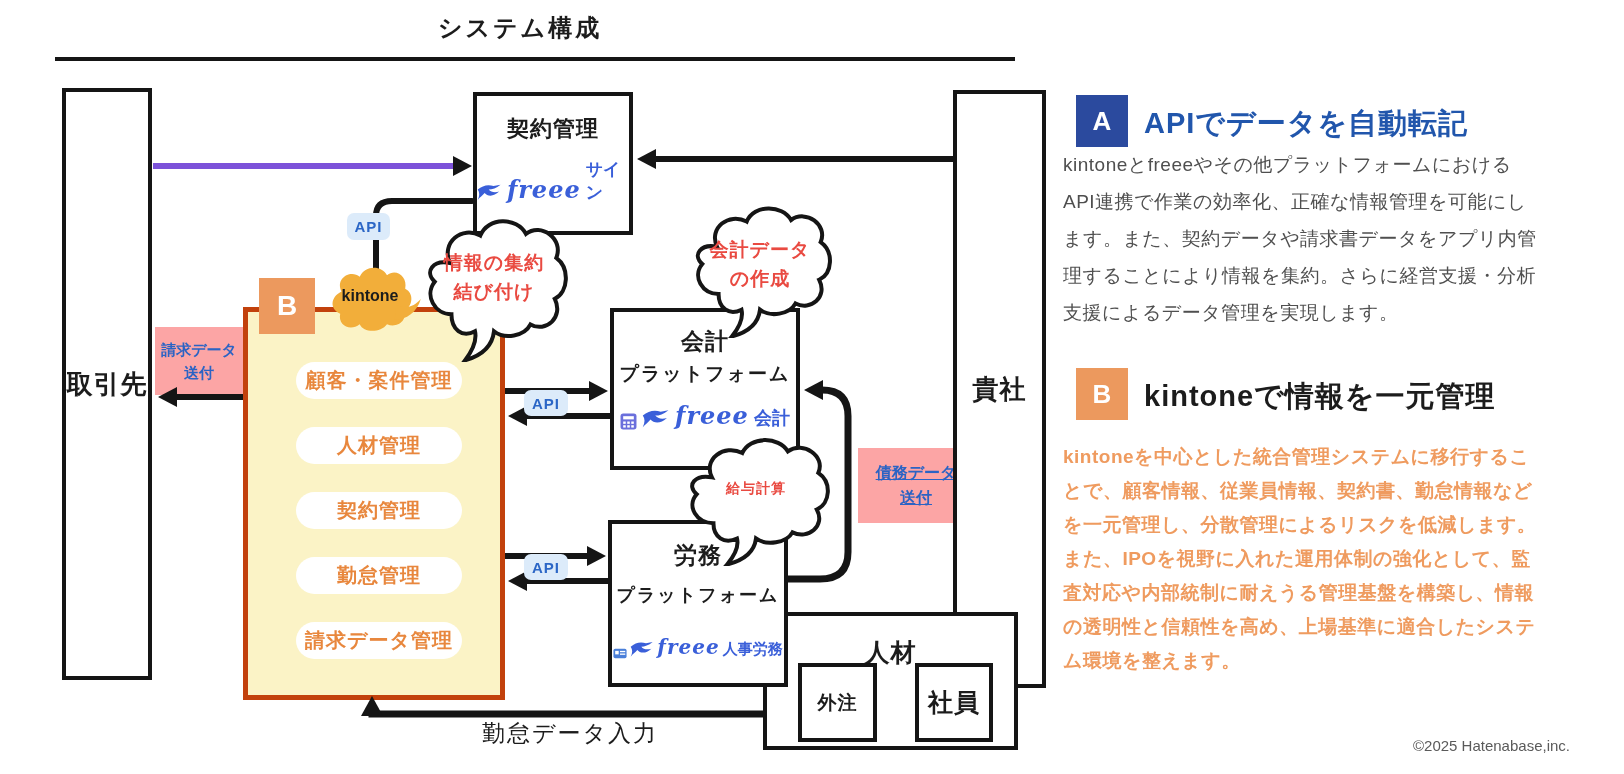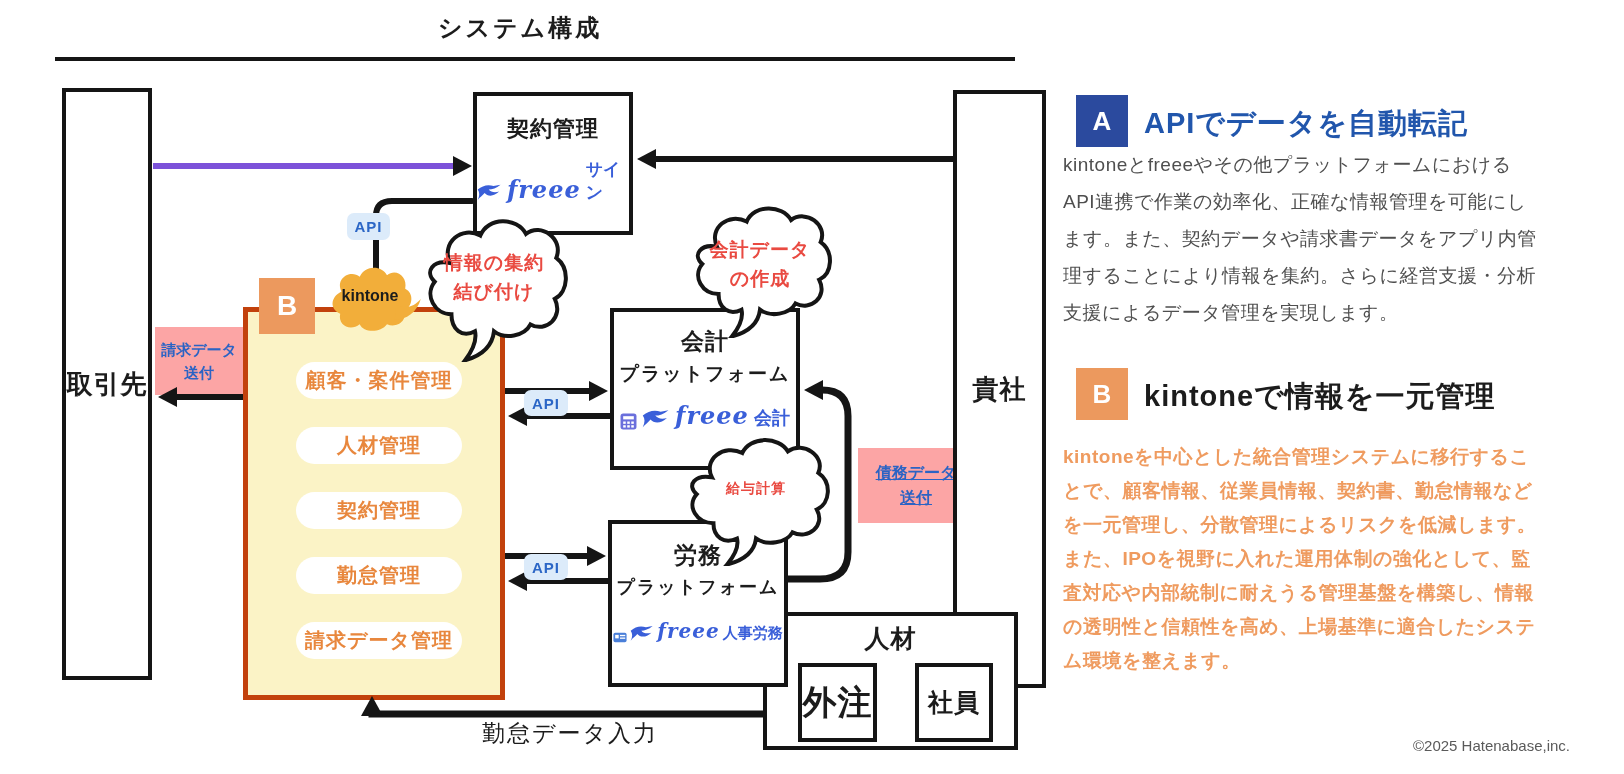--- a/index.html
+++ b/index.html
@@ -122,24 +122,24 @@
         </svg>
       <span class="freee-word" style="font-size:24px;">freee</span>
       <span class="logo-suffix" style="font-size:17px;">サイン</span>
     </span>
   </div>
 
   <div class="dbox" style="left:953px;top:90px;width:93px;height:598px;z-index:8;">
     <span class="box-title" style="font-size:26px;">貴社</span>
   </div>
 
-  <div class="dbox" style="left:763px;top:612px;width:255px;height:138px;z-index:9;justify-content:flex-start;padding-top:6px;">
+  <div class="dbox" style="left:763px;top:612px;width:255px;height:138px;z-index:9;justify-content:flex-start;padding-top:20px;">
     <span class="box-title" style="font-size:25px;">人材</span>
     <div class="dbox" style="left:31px;top:47px;width:79px;height:79px;border-width:4px;">
-      <span class="box-title" style="font-size:34px;">外注</span>
+      <span class="box-title" style="font-size:19px;">外注</span>
     </div>
     <div class="dbox" style="left:148px;top:47px;width:78px;height:79px;border-width:4px;">
       <span class="box-title" style="font-size:25px;">社員</span>
     </div>
   </div>
 
   <div class="dbox" style="left:610px;top:308px;width:190px;height:162px;z-index:10;justify-content:flex-start;padding-top:14px;gap:4px;">
     <span class="box-title" style="font-size:23px;">会計</span>
     <span class="box-title" style="font-size:19px;letter-spacing:2px;">プラットフォーム</span>
     <span class="logo-row" style="margin-top:10px;">
@@ -154,21 +154,21 @@
           <rect x="10.6" y="11.5" width="2.4" height="2.2" fill="#fff"></rect>
       </svg>
       <svg width="28" height="21" viewBox="0 0 36 26">
           <use href="#bird-shape" fill="#3A5FD9"></use>
         </svg>
       <span class="freee-word" style="font-size:24px;">freee</span>
       <span class="logo-suffix" style="font-size:18px;">会計</span>
     </span>
   </div>
 
-  <div class="dbox" style="left:608px;top:520px;width:180px;height:167px;z-index:10;justify-content:flex-start;padding-top:16px;gap:4px;">
+  <div class="dbox" style="left:608px;top:520px;width:180px;height:167px;z-index:10;justify-content:flex-start;padding-top:16px;gap:12px;">
     <span class="box-title" style="font-size:23px;">労務</span>
     <span class="box-title" style="font-size:18px;letter-spacing:2px;">プラットフォーム</span>
     <span class="logo-row" style="margin-top:16px;gap:3px;">
       <svg width="14" height="11" viewBox="0 0 16 12">
         <rect x="0.5" y="0.5" width="15" height="11" rx="2" fill="#4A7FD9"></rect>
         <rect x="2.5" y="3" width="4" height="4" fill="#fff"></rect>
           <rect x="8" y="3" width="6" height="1.5" fill="#fff"></rect>
           <rect x="8" y="6" width="6" height="1.5" fill="#fff"></rect>
       </svg>
       <svg width="24" height="18" viewBox="0 0 36 26">

